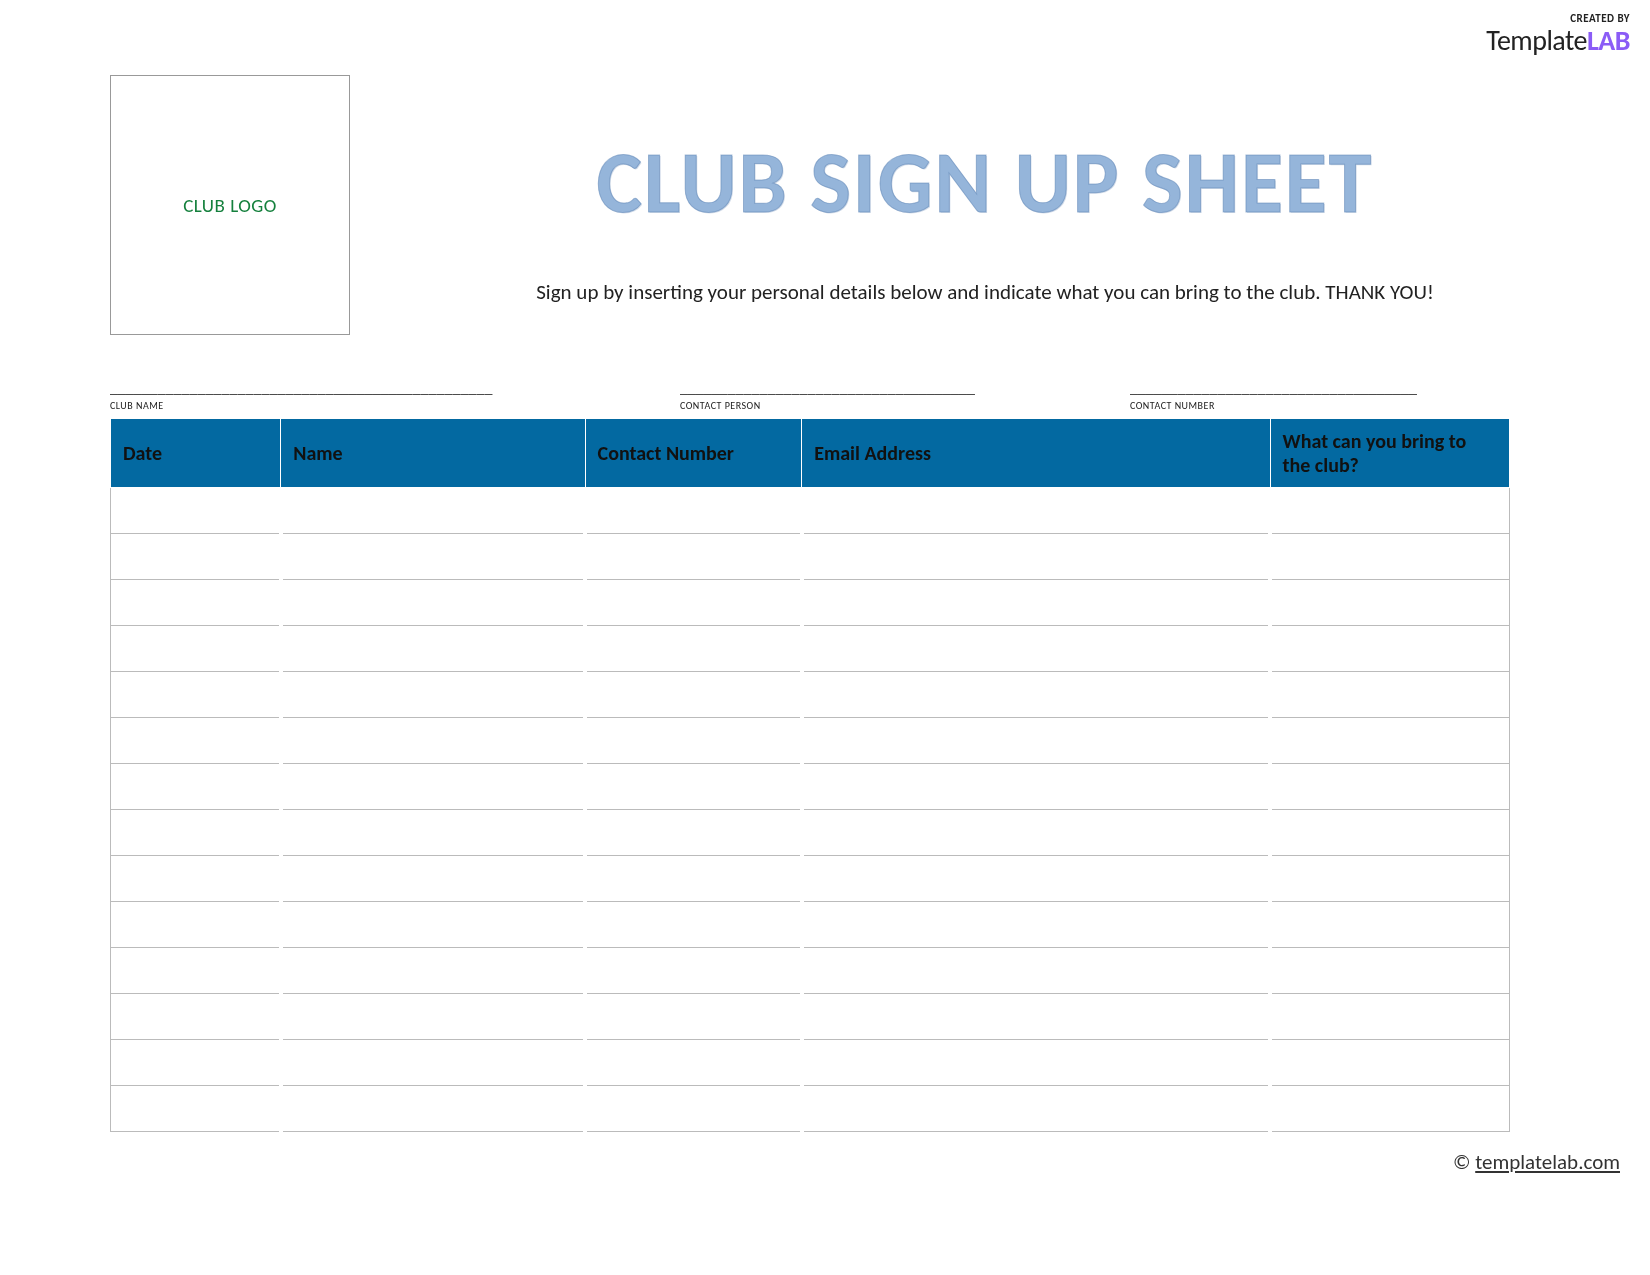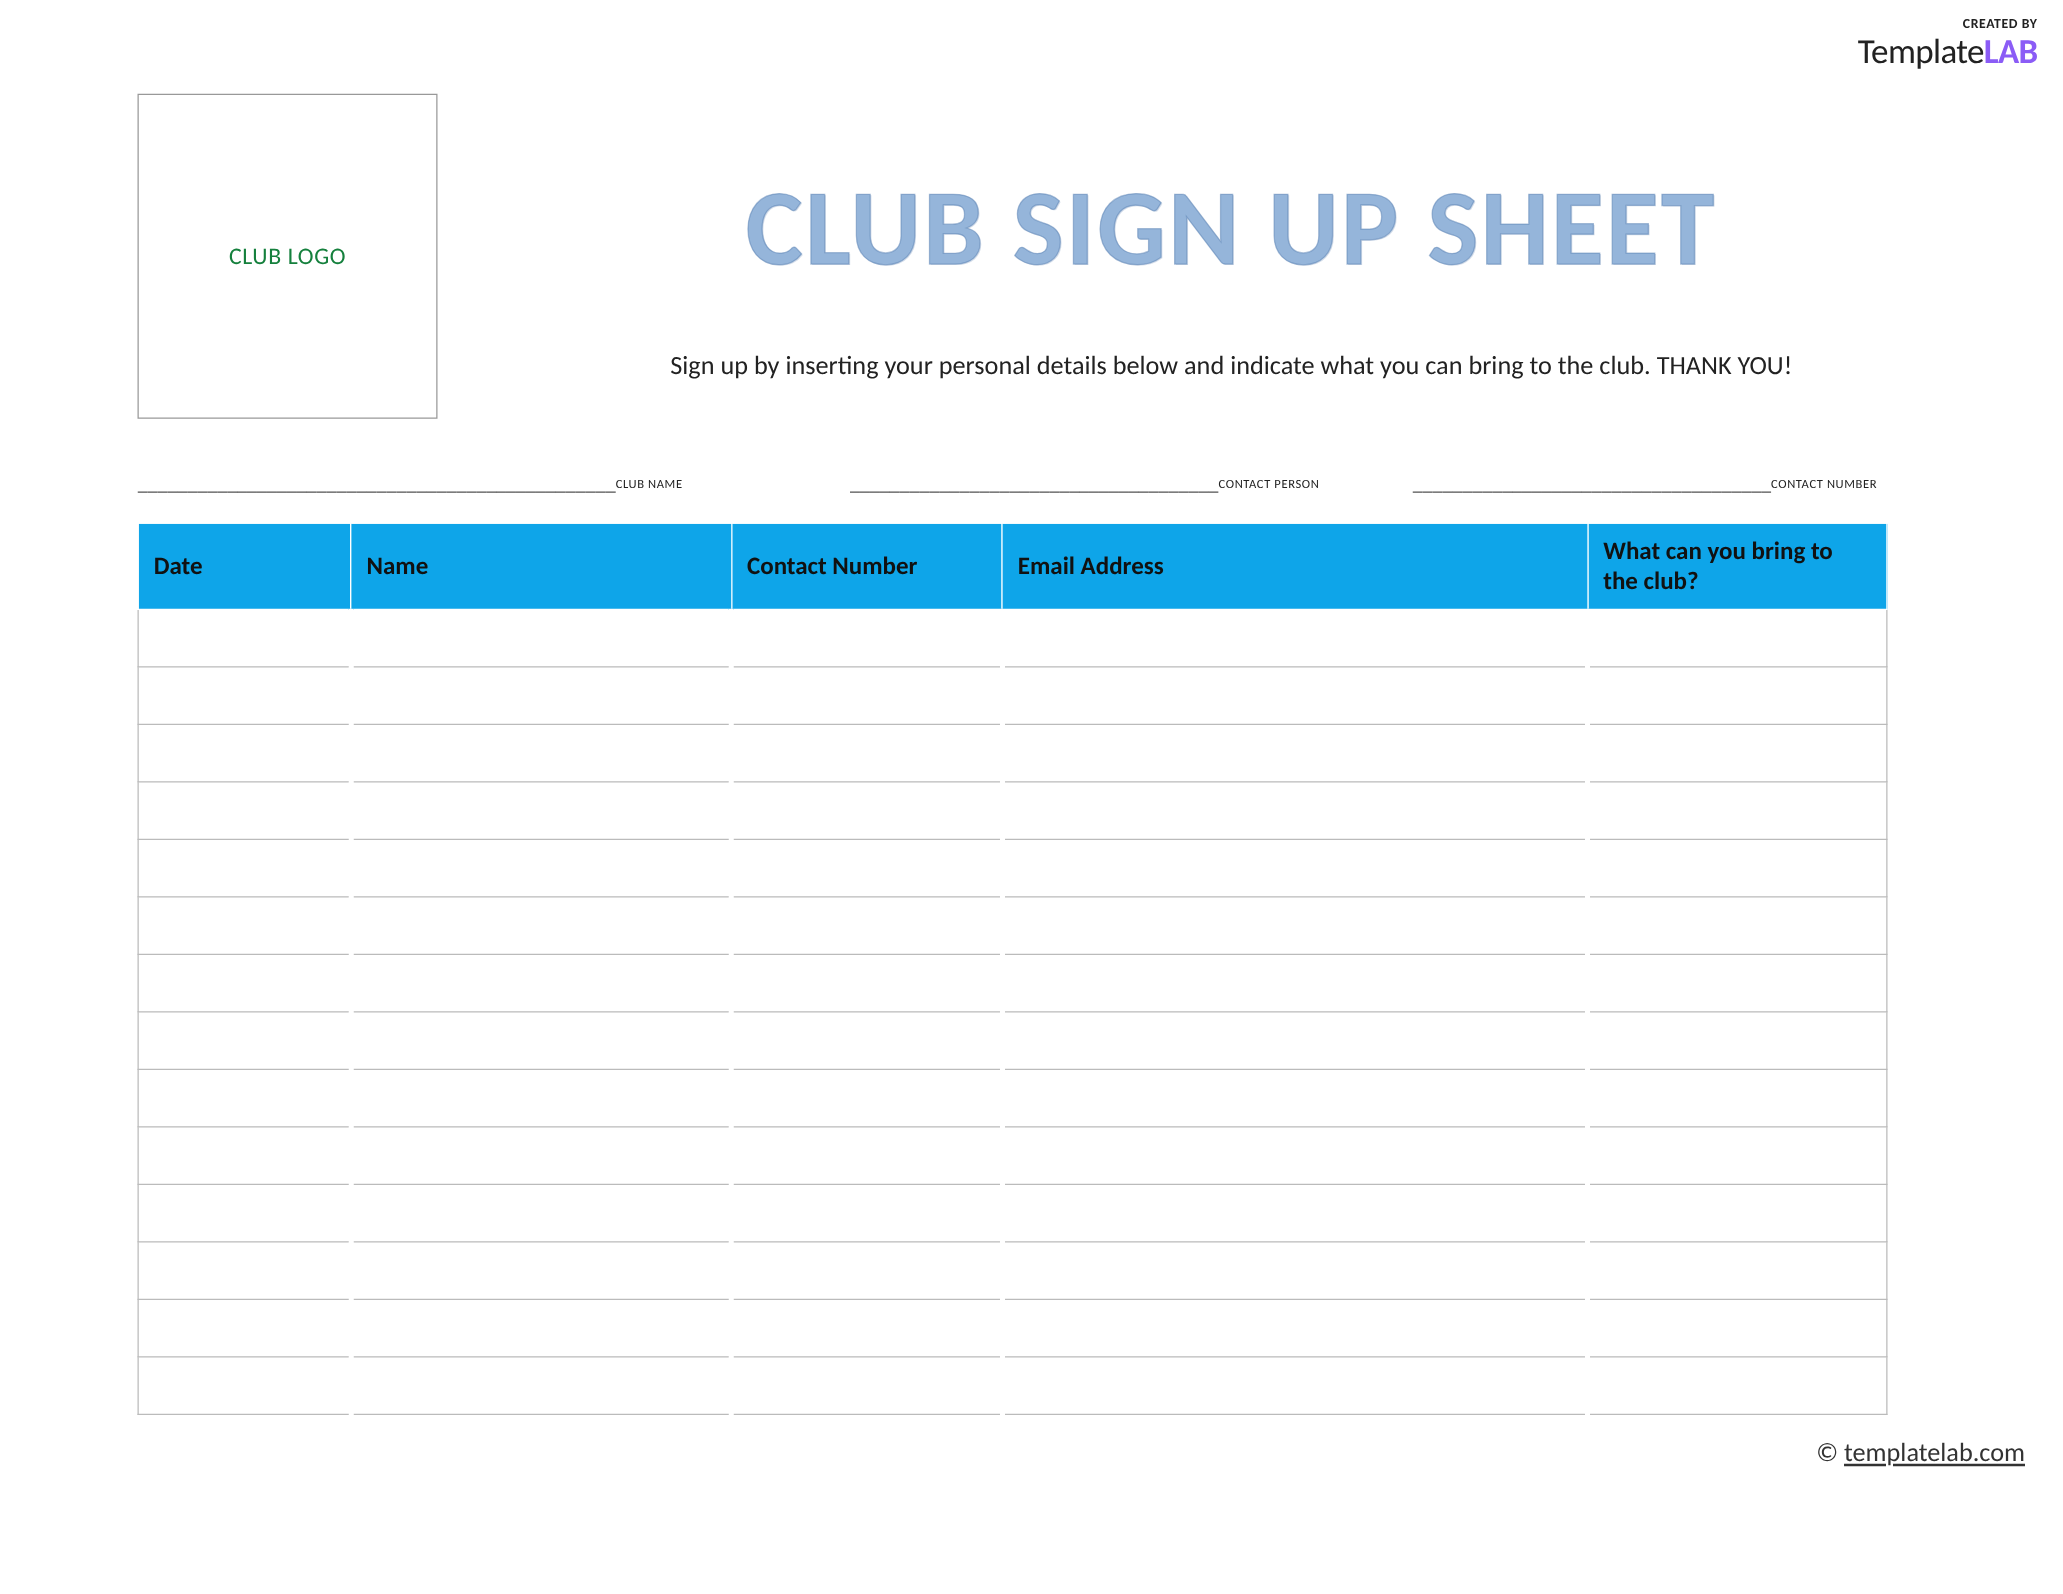--- a/index.html
+++ b/index.html
@@ -75,21 +75,21 @@
     .fields-row {
       position: absolute;
       top: 378px;
       left: 110px;
       right: 30px;
       display: flex;
       gap: 40px;
     }
     .field-group {
       display: flex;
-      flex-direction: row;
+      flex-direction: column;
     }
     .field-group.f1 { width: 530px; }
     .field-group.f2 { width: 410px; }
     .field-group.f3 { width: 390px; }
     .field-line {
       letter-spacing: 0px;
       color: #444;
       font-size: 16px;
       white-space: nowrap;
       overflow: hidden;
@@ -103,21 +103,21 @@
     }
     .signup-table {
       position: absolute;
       top: 418px;
       left: 110px;
       width: 1400px;
       border-collapse: collapse;
       table-layout: fixed;
     }
     .signup-table th {
-      background: #0ea5e9;
+      background: #0369a1;
       color: #111;
       font-weight: 700;
       text-align: left;
       padding: 10px 12px;
       font-size: 20px;
       border: 1px solid #fff;
       vertical-align: middle;
     }
     .signup-table th.c1 { width: 165px; }
     .signup-table th.c2 { width: 295px; }

